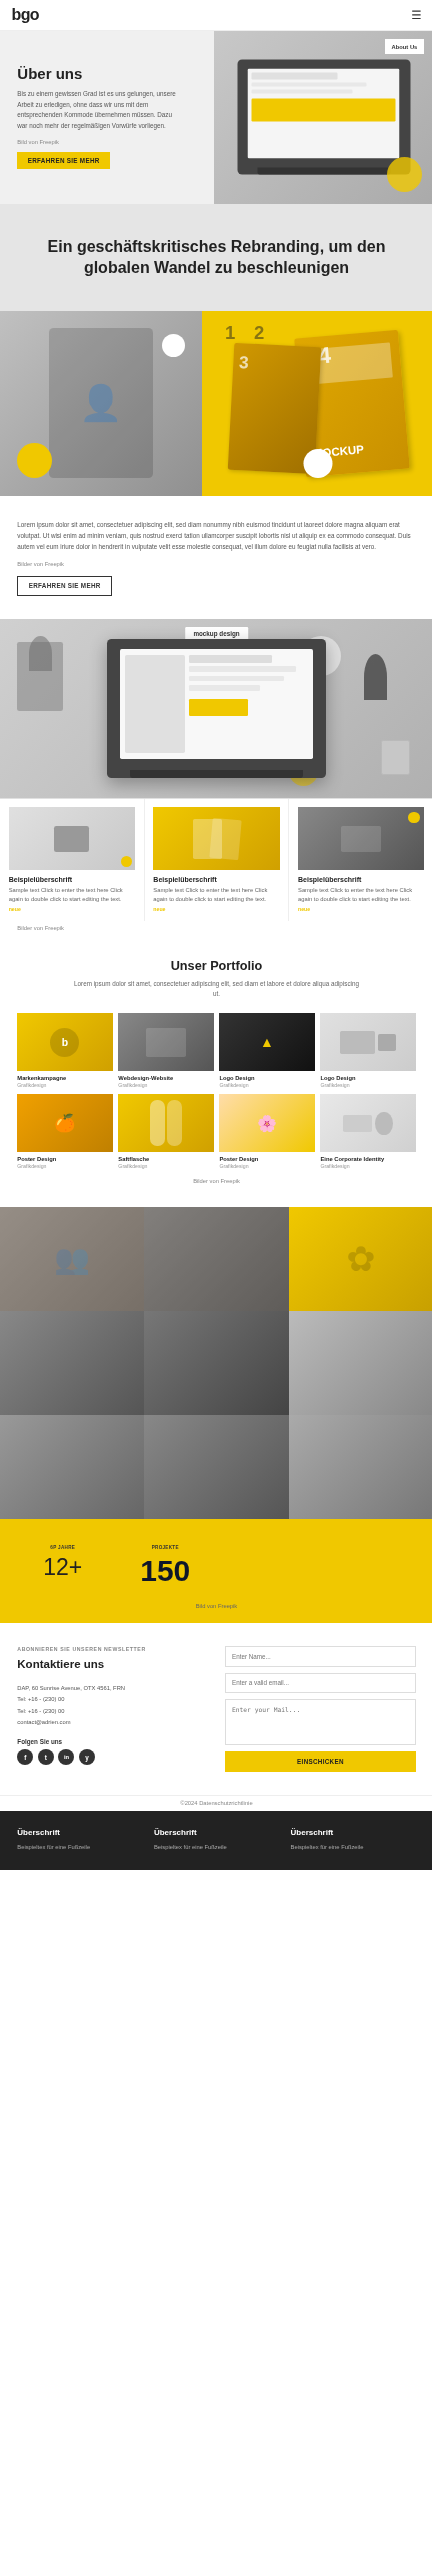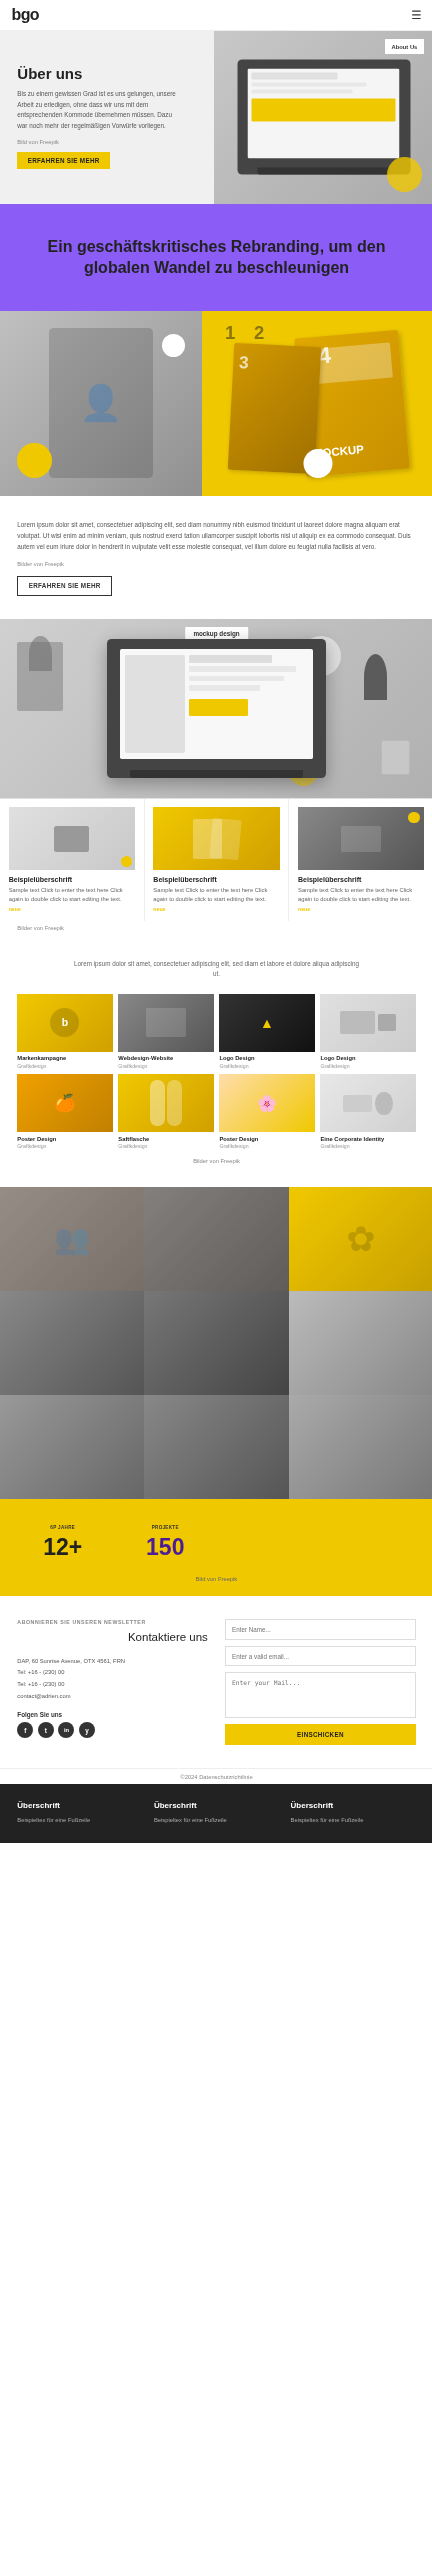--- a/index.html
+++ b/index.html
@@ -35,21 +35,21 @@
         <div style="position:absolute;bottom:0;left:20px;right:20px;height:7px;background:#333;border-radius:0 0 2.3px 2.3px;"></div>
       </div>
     </div>
 
     <div style="position:absolute;bottom:11.5px;right:11.5px;width:35px;height:35px;background:#f0c800;border-radius:50%;opacity:0.8;"></div>
 
     <div style="position:absolute;top:8.7px;right:8.7px;background:#fff;padding:4.6px 7px;font-size:5.8px;font-weight:bold;color:#333;">About Us</div>
   </div>
 </section>
 
-<section style="background:#8b5cf6;padding:32px 17.3px;text-align:center;">
+<section style="background:#e5e5e5;padding:32px 17.3px;text-align:center;">
   <h2 style="font-size:16px;font-weight:900;color:#222;line-height:1.35;max-width:346px;margin:0 auto;">Ein geschäftskritisches Rebranding, um den globalen Wandel zu beschleunigen</h2>
 </section>
 
 <section style="display:flex;min-height:185px;">
 
   <div style="flex:1;background:linear-gradient(135deg,#c0c0c0 0%,#909090 100%);position:relative;overflow:hidden;min-height:173px;">
     <div style="position:absolute;inset:0;display:flex;align-items:center;justify-content:center;">
 
       <div style="width:104px;height:150px;background:rgba(0,0,0,0.15);border-radius:4.6px;display:flex;align-items:center;justify-content:center;">
         <div style="color:rgba(255,255,255,0.3);font-size:35px;">👤</div>
@@ -163,20 +163,21 @@
       <p style="font-size:5.8px;color:#666;line-height:1.5;">Sample text Click to enter the text here Click again to double click to start editing the text.</p>
       <span style="font-size:5.2px;color:#f0c800;font-weight:bold;margin-top:2.9px;display:block;">neue</span>
     </div>
   </div>
   <div style="padding:4.6px 17.3px;font-size:5.8px;color:#888;background:#fff;">
     <span>Bilder von Freepik</span>
   </div>
 </section>
 
 <section style="padding:23px 17.3px;background:#fff;">
+  <h2 style="font-size:12.7px;font-weight:900;color:#222;text-align:center;margin-bottom:5.8px;">Unser Portfolio</h2>
   <p style="font-size:6.3px;color:#666;text-align:center;line-height:1.6;margin-bottom:14.4px;max-width:289px;margin-left:auto;margin-right:auto;">Lorem ipsum dolor sit amet, consectetuer adipiscing elit, sed diam et labore et dolore aliqua adipiscing ut.</p>
 
   <div style="display:grid;grid-template-columns:repeat(4,1fr);gap:5.8px;">
 
     <div>
       <div style="width:100%;height:58px;background:linear-gradient(135deg,#f0c800 0%,#d0a000 100%);position:relative;overflow:hidden;display:flex;align-items:center;justify-content:center;">
         <div style="width:29px;height:29px;background:rgba(0,0,0,0.15);border-radius:50%;display:flex;align-items:center;justify-content:center;font-weight:900;color:#fff;font-size:10.4px;">b</div>
       </div>
       <div style="font-size:5.8px;font-weight:bold;color:#222;margin-top:3.5px;line-height:1.3;">Markenkampagne</div>
       <div style="font-size:5.2px;color:#999;">Grafikdesign</div>
@@ -272,37 +273,37 @@
   <div style="background:linear-gradient(135deg,#888 0%,#555 100%);overflow:hidden;">
   </div>
   <div style="background:linear-gradient(135deg,#aaa 0%,#777 100%);overflow:hidden;">
   </div>
 </section>
 
 <section style="background:#f0c800;padding:17.3px 11.5px 8.7px;">
   <div style="display:grid;grid-template-columns:repeat(4,1fr);gap:0;text-align:center;">
     <div style="padding:8.7px 5.8px;">
       <div style="font-size:4.6px;font-weight:bold;color:#333;text-transform:uppercase;letter-spacing:0.3px;margin-bottom:2.9px;line-height:1.4;">6P JAHRE</div>
-      <div style="font-size:23px;font-weight:700;color:#222;">12+</div>
+      <div style="font-size:23px;font-weight:400;color:#222;">12+</div>
     </div>
     <div style="padding:8.7px 5.8px;">
       <div style="font-size:4.6px;font-weight:bold;color:#333;text-transform:uppercase;letter-spacing:0.3px;margin-bottom:2.9px;line-height:1.4;">PROJEKTE</div>
-      <div style="font-size:23px;font-weight:900;color:#4c1d95;">150</div>
+      <div style="font-size:30px;font-weight:900;color:#0f172a;">150</div>
     </div>
   </div>
   <div style="font-size:5.8px;color:#666;text-align:center;margin-top:5.8px;padding-bottom:5.8px;">
     <span>Bild von Freepik</span>
   </div>
 </section>
 
 <section style="background:#fff;padding:23px 17.3px;display:flex;gap:17.3px;">
 
   <div style="flex:1;">
     <div style="font-size:5.2px;font-weight:bold;color:#888;text-transform:uppercase;letter-spacing:0.6px;margin-bottom:4.6px;line-height:1.4;">ABONNIEREN SIE UNSEREN NEWSLETTER</div>
-    <h3 style="font-size:11.5px;font-weight:400;color:#222;margin-bottom:1px;text-align:right;">Kontaktiere uns</h3>
+    <h3 style="font-size:11.5px;font-weight:700;color:#222;margin-bottom:1px;">Kontaktiere uns</h3>
     <div style="font-size:5.8px;color:#555;line-height:2;margin-bottom:8.7px;white-space:pre-line;">
       <span>DAP, 60 Sunrise Avenue, OTX 4561, FRN
 Tel: +16 - (230) 00
 Tel: +16 - (230) 00
 contact@adrien.com</span>
     </div>
     <div style="font-size:6.3px;font-weight:bold;color:#333;margin-top:5.8px;margin-bottom:4.6px;">Folgen Sie uns</div>
     <div style="display:flex;gap:4.6px;">
       <div style="width:16px;height:16px;background:#333;border-radius:50%;display:flex;align-items:center;justify-content:center;color:#fff;font-size:6.3px;cursor:pointer;font-weight:bold;">f</div>
       <div style="width:16px;height:16px;background:#333;border-radius:50%;display:flex;align-items:center;justify-content:center;color:#fff;font-size:6.3px;cursor:pointer;font-weight:bold;">t</div>

